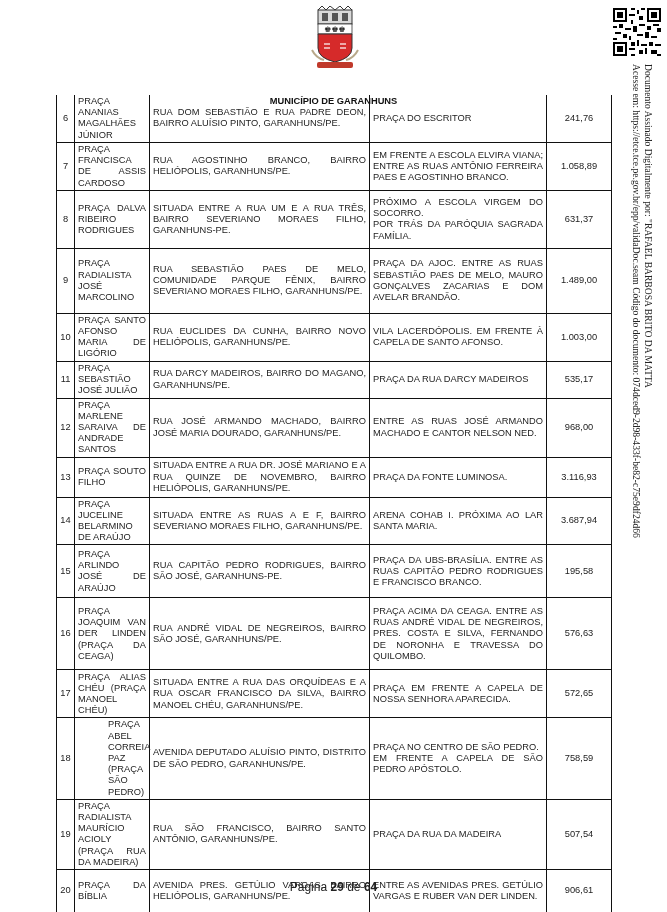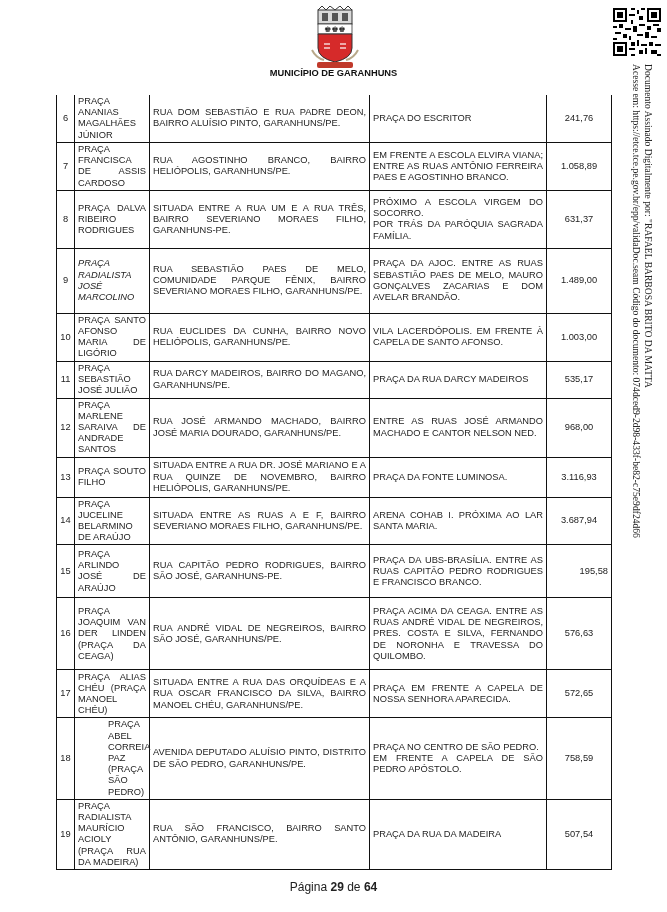--- a/index.html
+++ b/index.html
@@ -3,21 +3,21 @@
   <meta charset="utf-8">
   <style>
     html, body { margin: 0; padding: 0; background: #ffffff; }
     body { width: 667px; height: 912px; position: relative; overflow: hidden; font-family: "Liberation Sans", sans-serif; color: #1a1a1a; }
     .logo { position: absolute; left: 310px; top: 6px; width: 50px; height: 64px; }
     .qr { position: absolute; left: 611px; top: 6px; width: 52px; height: 52px; }
     .side-text { position: absolute; left: 612px; top: 64px; width: 50px; height: 460px; }
     .side-text .line { position: absolute; top: 0; writing-mode: vertical-rl; font-family: "Liberation Serif", serif; font-size: 9.6px; line-height: 12px; white-space: nowrap; color: #222; }
     .side-text .l1 { left: 30px; }
     .side-text .l2 { left: 18px; }
-    .muni-title { position: absolute; left: 0; width: 667px; top: 68px; text-align: center; font-weight: bold; font-size: 9.3px; color: #111; }
+    .muni-title { position: absolute; left: 0; width: 667px; top: 96px; text-align: center; font-weight: bold; font-size: 9.3px; color: #111; }
     table.praças { position: absolute; left: 56px; top: 95px; width: 555px; border-collapse: collapse; table-layout: fixed; font-size: 9.3px; line-height: 11.2px; }
     table.praças td { border: 1px solid #111; padding: 1px 3px; vertical-align: middle; color: #222; }
     table.praças td.num { text-align: center; padding: 0; }
     table.praças td.just { text-align: justify; text-align-last: left; }
     table.praças td.area { text-align: center; }
     table.praças tr.first td { border-top: none; }
     .footer { position: absolute; left: 0; width: 667px; top: 880px; text-align: center; font-size: 12px; color: #222; }
     .footer b { font-weight: bold; }
   </style>
 </head>
@@ -124,21 +124,21 @@
       <tr style="height: 58px;">
         <td class="num" style="white-space: normal;">8</td>
         <td class="just" style="white-space: normal;">PRAÇA DALVA RIBEIRO RODRIGUES</td>
         <td class="just" style="white-space: normal;">SITUADA ENTRE A RUA UM E A RUA TRÊS, BAIRRO SEVERIANO MORAES FILHO, GARANHUNS-PE.</td>
         <td class="just" style="white-space: pre-line;">PRÓXIMO A ESCOLA VIRGEM DO SOCORRO.
 POR TRÁS DA PARÓQUIA SAGRADA FAMÍLIA.</td>
         <td class="area" style="white-space: normal;">631,37</td>
       </tr>
       <tr style="height: 65px;">
         <td class="num" style="white-space: normal;">9</td>
-        <td class="just" style="white-space: normal; font-style: italic;">PRAÇA RADIALISTA JOSÉ MARCOLINO</td>
+        <td class="just" style="white-space: normal;">PRAÇA RADIALISTA JOSÉ MARCOLINO</td>
         <td class="just" style="white-space: normal;">RUA SEBASTIÃO PAES DE MELO, COMUNIDADE PARQUE FÊNIX, BAIRRO SEVERIANO MORAES FILHO, GARANHUNS/PE.</td>
         <td class="just" style="white-space: pre-line;">PRAÇA DA AJOC. ENTRE AS RUAS SEBASTIÃO PAES DE MELO, MAURO GONÇALVES ZACARIAS E DOM AVELAR BRANDÃO.</td>
         <td class="area" style="white-space: normal;">1.489,00</td>
       </tr>
       <tr style="height: 38px;">
         <td class="num" style="white-space: normal;">10</td>
         <td class="just" style="white-space: normal; margin-left: 48px;">PRAÇA SANTO AFONSO MARIA DE LIGÓRIO</td>
         <td class="just" style="white-space: normal;">RUA EUCLIDES DA CUNHA, BAIRRO NOVO HELIÓPOLIS, GARANHUNS/PE.</td>
         <td class="just" style="white-space: pre-line;">VILA LACERDÓPOLIS. EM FRENTE À CAPELA DE SANTO AFONSO.</td>
         <td class="area" style="white-space: normal;">1.003,00</td>
@@ -169,21 +169,21 @@
         <td class="just" style="white-space: normal;">PRAÇA JUCELINE BELARMINO DE ARAÚJO</td>
         <td class="just" style="white-space: normal;">SITUADA ENTRE AS RUAS A E F, BAIRRO SEVERIANO MORAES FILHO, GARANHUNS/PE.</td>
         <td class="just" style="white-space: pre-line;">ARENA COHAB I. PRÓXIMA AO LAR SANTA MARIA.</td>
         <td class="area" style="white-space: normal;">3.687,94</td>
       </tr>
       <tr style="height: 53px;">
         <td class="num" style="white-space: normal;">15</td>
         <td class="just" style="white-space: normal;">PRAÇA ARLINDO JOSÉ DE ARAÚJO</td>
         <td class="just" style="white-space: normal;">RUA CAPITÃO PEDRO RODRIGUES, BAIRRO SÃO JOSÉ, GARANHUNS-PE.</td>
         <td class="just" style="white-space: pre-line;">PRAÇA DA UBS-BRASÍLIA. ENTRE AS RUAS CAPITÃO PEDRO RODRIGUES E FRANCISCO BRANCO.</td>
-        <td class="area" style="white-space: normal; text-align: right;">195,58</td>
+        <td class="area" style="white-space: normal;">195,58</td>
       </tr>
       <tr style="height: 72px;">
         <td class="num" style="white-space: normal;">16</td>
         <td class="just" style="white-space: normal;">PRAÇA JOAQUIM VAN DER LINDEN (PRAÇA DA CEAGA)</td>
         <td class="just" style="white-space: normal;">RUA ANDRÉ VIDAL DE NEGREIROS, BAIRRO SÃO JOSÉ, GARANHUNS/PE.</td>
         <td class="just" style="white-space: pre-line; margin-left: 28px;">PRAÇA ACIMA DA CEAGA. ENTRE AS RUAS ANDRÉ VIDAL DE NEGREIROS, PRES. COSTA E SILVA, FERNANDO DE NORONHA E TRAVESSA DO QUILOMBO.</td>
         <td class="area" style="white-space: normal;">576,63</td>
       </tr>
       <tr style="height: 48px;">
         <td class="num" style="white-space: normal;">17</td>
@@ -200,20 +200,27 @@
 EM FRENTE A CAPELA DE SÃO PEDRO APÓSTOLO.</td>
         <td class="area" style="white-space: normal;">758,59</td>
       </tr>
       <tr style="height: 57px;">
         <td class="num" style="white-space: normal;">19</td>
         <td class="just" style="white-space: normal;">PRAÇA RADIALISTA MAURÍCIO ACIOLY (PRAÇA RUA DA MADEIRA)</td>
         <td class="just" style="white-space: normal;">RUA SÃO FRANCISCO, BAIRRO SANTO ANTÔNIO, GARANHUNS/PE.</td>
         <td class="just" style="white-space: pre-line;">PRAÇA DA RUA DA MADEIRA</td>
         <td class="area" style="white-space: normal;">507,54</td>
       </tr>
+      <tr style="height: 43px;">
+        <td class="num" style="white-space: normal;">20</td>
+        <td class="just" style="white-space: normal;">PRAÇA DA BÍBLIA</td>
+        <td class="just" style="white-space: normal;">AVENIDA PRES. GETÚLIO VARGAS, BAIRRO HELIÓPOLIS, GARANHUNS/PE.</td>
+        <td class="just" style="white-space: pre-line;">ENTRE AS AVENIDAS PRES. GETÚLIO VARGAS E RUBER VAN DER LINDEN.</td>
+        <td class="area" style="white-space: normal;">906,61</td>
+      </tr>
     </tbody>
 </table>
 
 <div class="footer">
   <span>Página</span>
   <b>29</b>
   <span>de</span>
   <b>64</b>
 </div>
 

